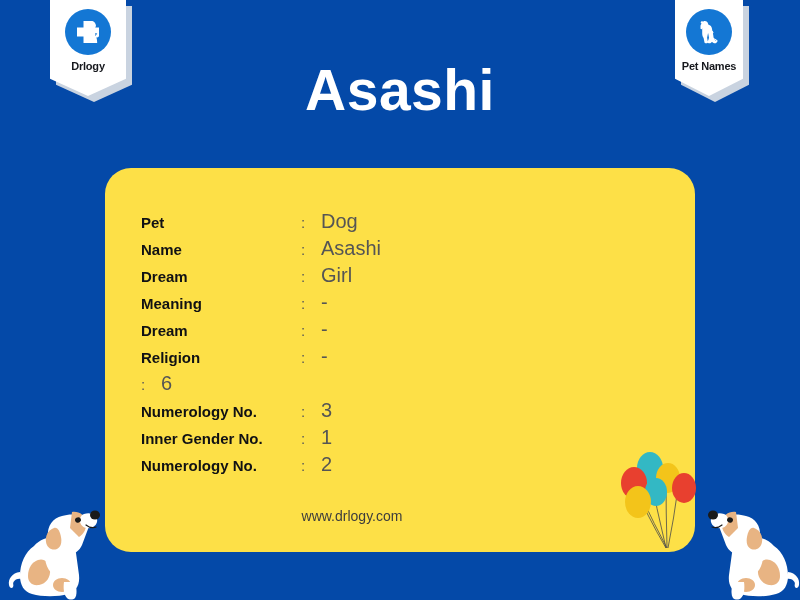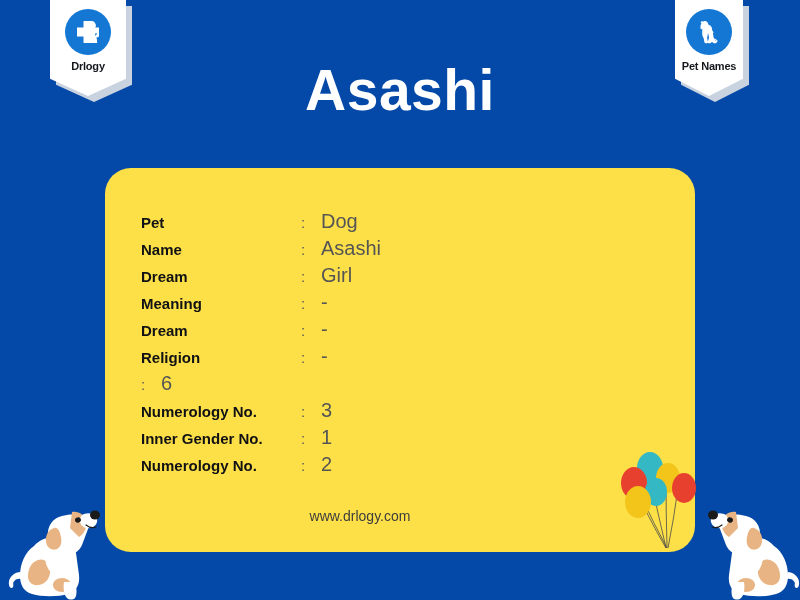--- a/index.html
+++ b/index.html
@@ -124,21 +124,21 @@
     color: #5a5a5a;
   }
   .detail-value {
     font-size: 20px;
     color: #555555;
     white-space: nowrap;
   }
 
   #site-footer {
     position: absolute;
-    left: 12px;
+    left: 4px;
     top: 340px;
     width: 486px;
     text-align: center;
     font-size: 14px;
     color: #3d3d3d;
   }
 
   
   #balloons {
     position: absolute;

